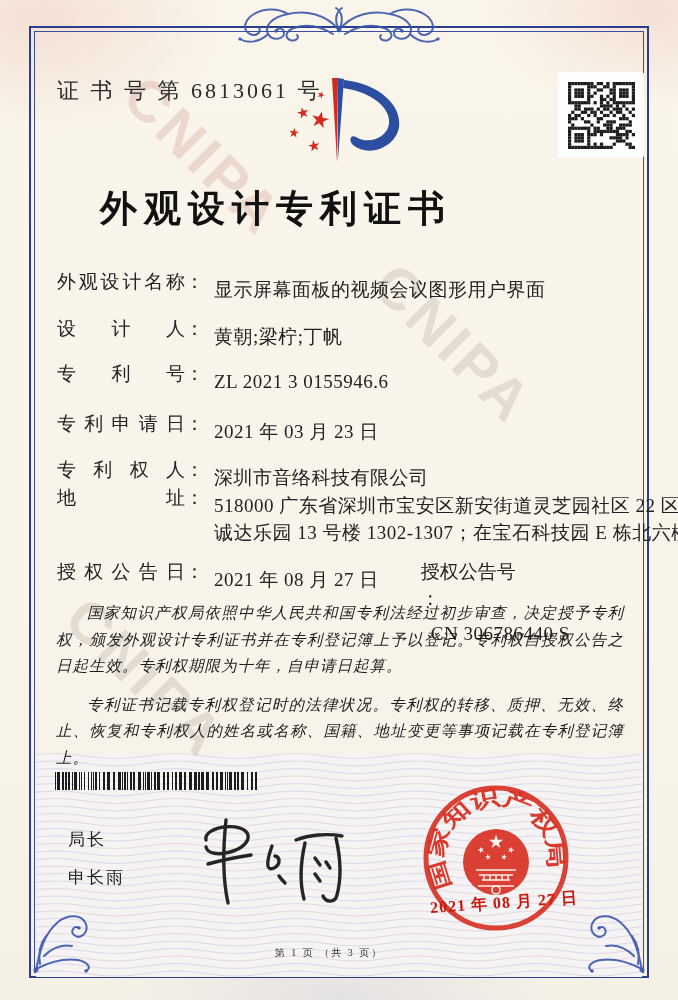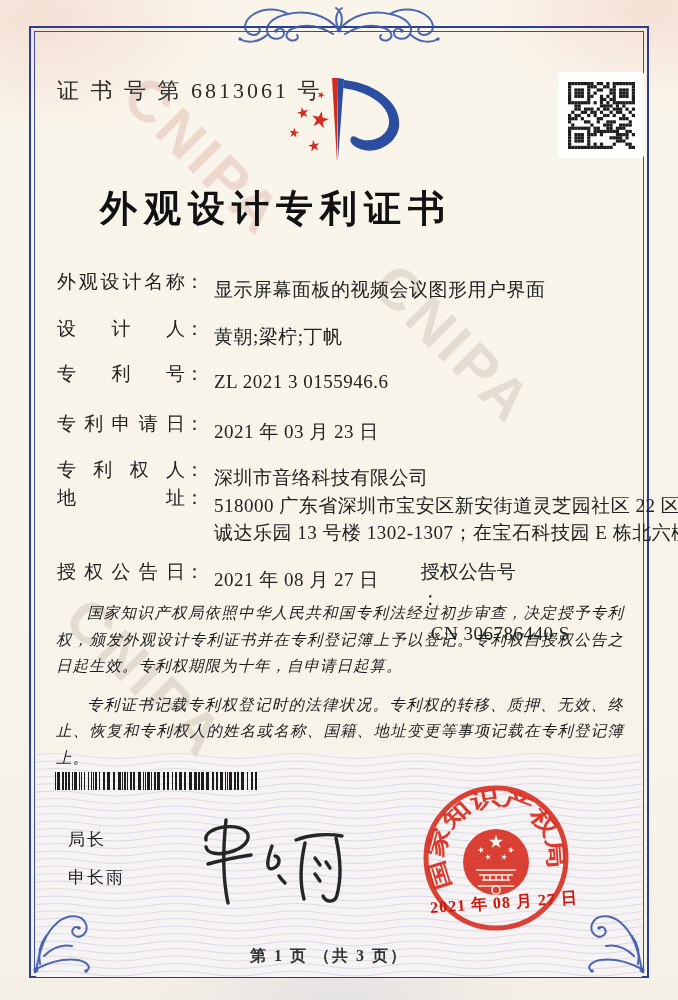--- a/index.html
+++ b/index.html
@@ -86,21 +86,21 @@
   .official.t2{top:866px;}
   .signature{position:absolute;left:168px;top:810px;}
   .seal{position:absolute;left:420px;top:782px;opacity:.95;}
   .sealdate{
     position:absolute;left:430px;top:892px;width:170px;
     font-size:16px;font-weight:bold;color:#c9180c;
     letter-spacing:1px;transform:rotate(-4deg);white-space:nowrap;
   }
   .footer{
     position:absolute;left:36px;top:946px;width:586px;
-    text-align:center;font-size:16px;color:#333;letter-spacing:2px;font-weight:bold;
+    text-align:center;font-size:10px;color:#333;letter-spacing:2px;
   }
   
   .orn-top{position:absolute;left:214px;top:4px;}
   .orn-bl{position:absolute;left:30px;top:906px;}
   .orn-br{position:absolute;left:576px;top:906px;transform:scaleX(-1);}
 </style>
 </head>
 <body>
 
 <div class="page">

